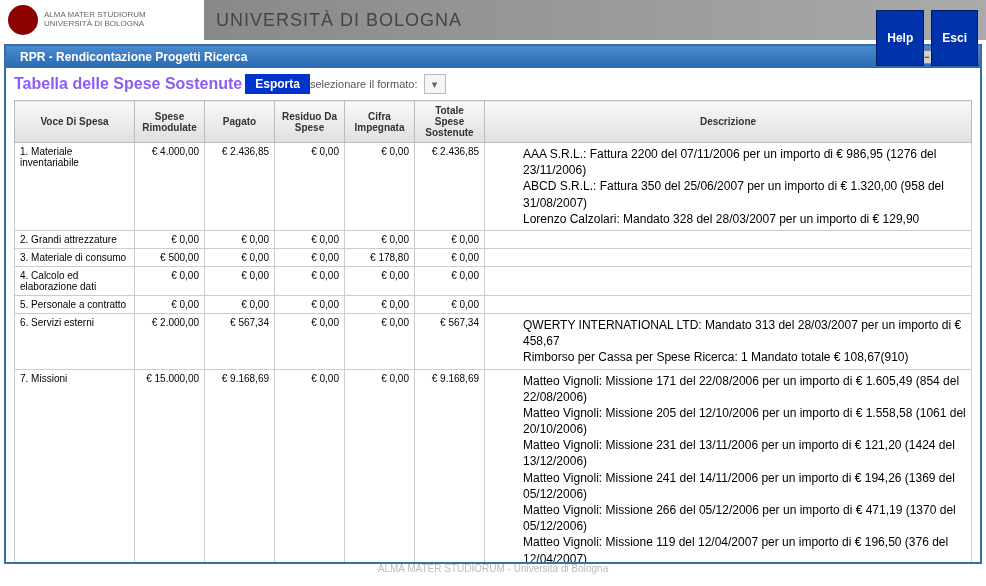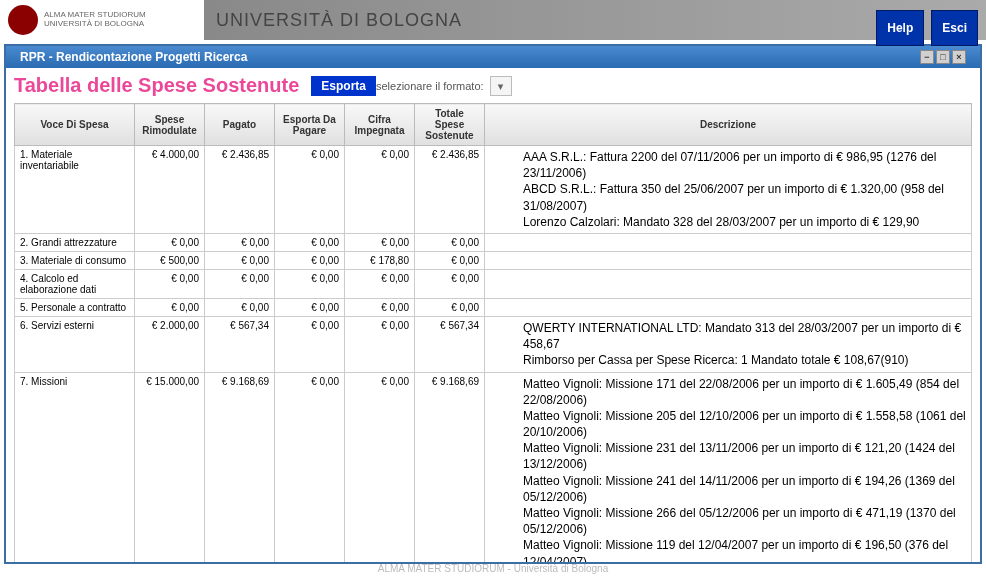--- a/index.html
+++ b/index.html
@@ -47,21 +47,21 @@
     }
     .top-buttons {
       position: absolute;
       right: 8px;
       top: 10px;
     }
     .top-btn {
       background: #0033aa;
       color: #fff;
       border: 1px solid #001a66;
-      padding: 10px 10px;
+      padding: 20px 10px;
       font-size: 12px;
       font-weight: bold;
       margin-left: 4px;
       cursor: pointer;
     }
     .window-frame {
       margin: 4px;
       border: 2px solid #3a6ea5;
       background: #fff;
       height: 520px;
@@ -93,24 +93,24 @@
       padding: 6px 8px;
       overflow: auto;
       flex: 1;
     }
     .page-header {
       display: flex;
       align-items: center;
       margin-bottom: 6px;
     }
     .page-title {
-      color: #ec4899;
-      font-size: 20px;
-      font-weight: bold;
-      margin-right: 12px;
+      color: #8b5cf6;
+      font-size: 16px;
+      font-weight: bold;
+      margin-right: 3px;
     }
     .export-btn {
       background: #0033cc;
       color: #fff;
       border: none;
       padding: 3px 10px;
       font-weight: bold;
       font-size: 12px;
       cursor: pointer;
     }
@@ -201,21 +201,21 @@
       <span class="format-label">selezionare il formato:</span>
       <span class="format-select">▾</span>
     </div>
 
     <table class="data">
       <thead>
         <tr>
           <th class="col-voce">Voce Di Spesa</th>
           <th class="col-num">Spese Rimodulate</th>
           <th class="col-num">Pagato</th>
-          <th class="col-num">Esporta Da Pagare</th>
+          <th class="col-num">Residuo Da Spese</th>
           <th class="col-num">Cifra Impegnata</th>
           <th class="col-num">Totale Spese Sostenute</th>
           <th>Descrizione</th>
         </tr>
       </thead>
       <tbody id="table-body">
           <tr>
             <td>1. Materiale inventariabile</td>
             <td class="num">€ 4.000,00</td>
             <td class="num">€ 2.436,85</td>

